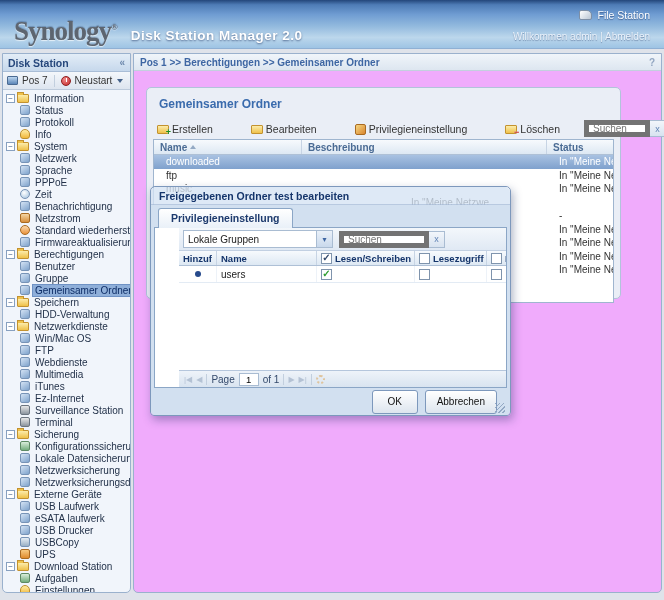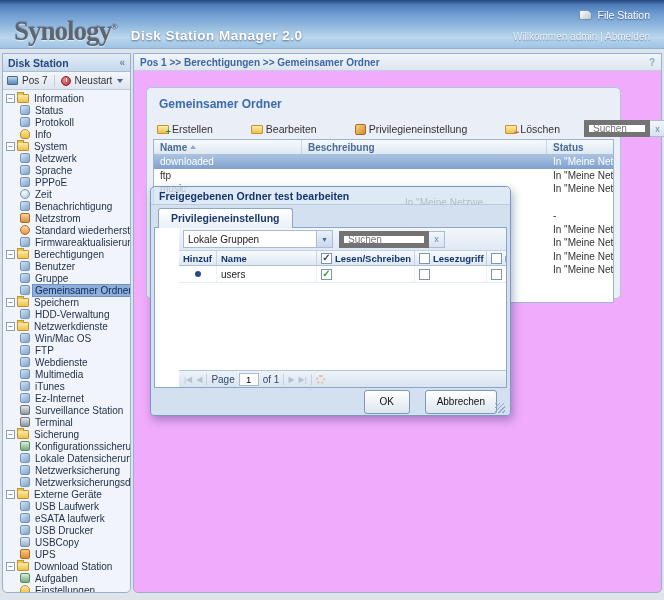--- a/index.html
+++ b/index.html
@@ -87,21 +87,21 @@
 
   .grid { margin:2px 6px 0; background:#fff; border:1px solid #9fb5cf; height:164px; overflow:hidden; }
   .grid-hrow { display:flex; height:15px; background:linear-gradient(#f7fafd,#dde8f3); border-bottom:1px solid #aec0d6;
     font-size:10px; font-weight:bold; color:#4a6b94; }
   .gh { padding:1px 6px; border-right:1px solid #c7d4e4; display:flex; align-items:center; gap:3px; overflow:hidden; white-space:nowrap; }
   .sort-asc { width:0; height:0; border-left:3px solid transparent; border-right:3px solid transparent; border-bottom:4px solid #93a9c4; }
   .c-name { width:148px; flex:0 0 148px; }
   .c-desc { width:245px; flex:0 0 245px; }
   .c-status { flex:1; border-right:none; }
   .grid-row { display:flex; height:13.5px; font-size:10px; color:#333; }
-  .grid-row > div { padding:0 6px; overflow:hidden; white-space:nowrap; display:flex; align-items:center; }
+  .grid-row > div { padding:0 12px; overflow:hidden; white-space:nowrap; display:flex; align-items:center; }
   .grid-row.selected { background:linear-gradient(#a9c2e2,#7fa1cd); color:#fff; }
   .grid-row .c-desc { color:#4a5a70; }
   .grid-row.selected .c-desc { color:#eef4fb; }
 
   
   .dialog { position:absolute; left:150px; top:186px; width:361px; height:230px;
     border:1px solid #7d98bc; border-radius:5px 5px 4px 4px; box-shadow:2px 4px 10px rgba(20,40,90,.35); display:flex; flex-direction:column; }
   .dlg-title { height:18px; background:rgba(213,227,243,.78); border-radius:5px 5px 0 0; border-bottom:1px solid rgba(160,180,210,.6);
     display:flex; align-items:center; padding:0 8px; font-size:10.5px; font-weight:bold; color:#15356b; }
   .dlg-body { flex:1; background:#d2e0f0; padding:0 3px 0; display:flex; flex-direction:column; border-radius:0 0 4px 4px; }
@@ -134,21 +134,21 @@
   .dlg-filler { flex:1; background:#fff; }
   .paging { height:17px; background:linear-gradient(#eef3f9,#d9e4f0); border-top:1px solid #b5c6dc;
     display:flex; align-items:center; font-size:10px; color:#33496b; padding:0 5px; gap:4px; }
   .pg-ico { color:#b4c2d4; font-size:8px; cursor:pointer; }
   .pg-sep { width:1px; height:11px; background:#c2cfde; }
   .pg-input { width:20px; height:13px; border:1px solid #a9bcd2; font-size:9.5px; text-align:center; font-family:"Liberation Sans", sans-serif; }
   .refresh-ico { width:9px; height:9px; border:2px dotted #dfc49d; border-radius:50%; cursor:pointer; }
   .pg-right { margin-left:auto; color:#3a66a8;margin-top:25px; }
   .dlg-footer { height:27px; display:flex; align-items:center; justify-content:flex-end; gap:7px; padding:0 10px; position:relative; }
   .btn { height:24px; background:linear-gradient(#ffffff,#dde5ee); border:1px solid #7d98bc; border-radius:3px;
-    font-size:10px; color:#111; padding:0 11px; display:flex; align-items:center; cursor:pointer; font-family:"Liberation Sans", sans-serif;margin-left:8px; }
+    font-size:10px; color:#111; padding:0 11px; display:flex; align-items:center; cursor:pointer; font-family:"Liberation Sans", sans-serif; }
   .btn.ok { width:46px; justify-content:center; }
   .grip { position:absolute; right:2px; bottom:2px; width:10px; height:10px;
     background:repeating-linear-gradient(135deg,#93a9c4 0 1px,transparent 1px 3px); }
 </style>
 </head>
 <body>
 
 <div class="hdr">
   <div class="logo-wrap">
     <div class="logo"><span>Synology</span><sup>®</sup></div>

